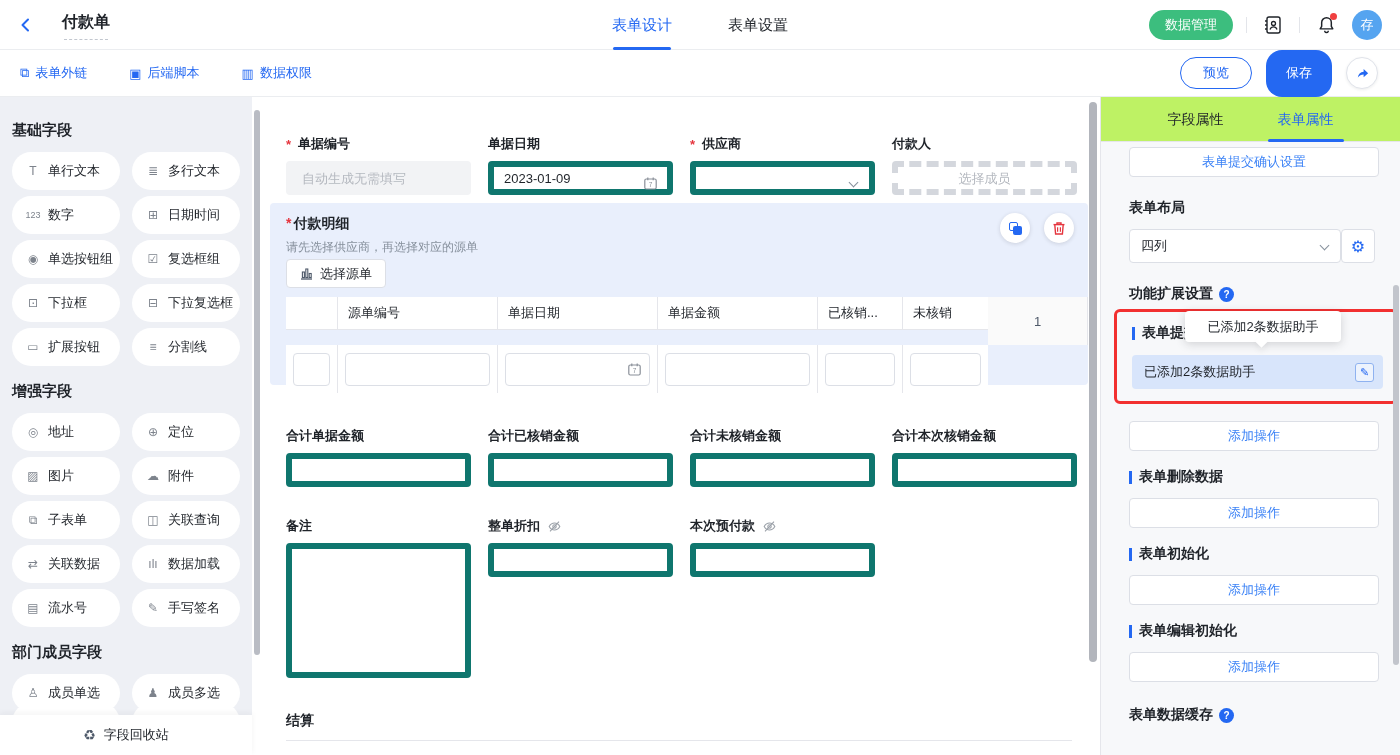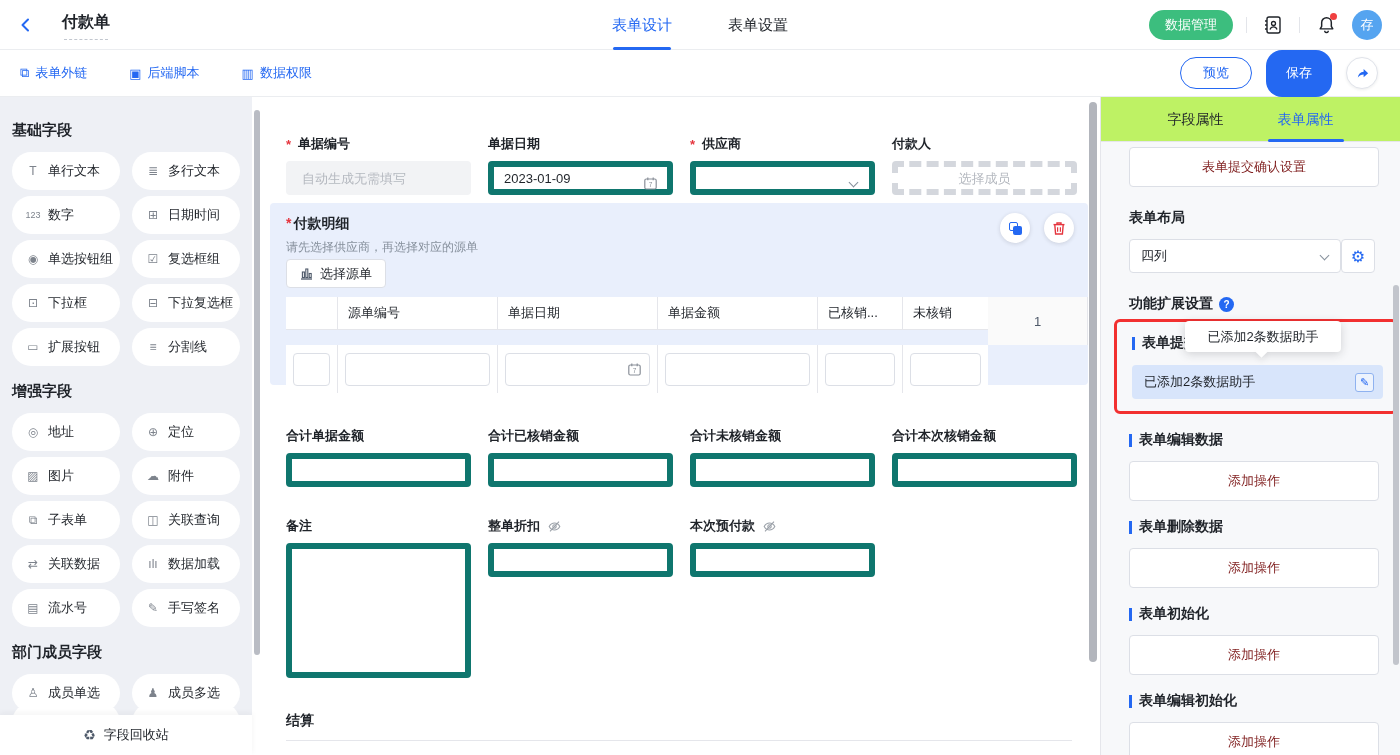--- a/index.html
+++ b/index.html
@@ -88,21 +88,21 @@
   .settle-line { position:absolute; left:24px; top:643px; width:786px; border-top:1px solid #e5e6eb; }
 
   
   .panel { position:absolute; right:0; top:97px; width:300px; bottom:0; background:#f7f8fa; border-left:1px solid #e5e6eb; overflow:hidden; }
   .panel-thumb { position:absolute; right:1px; top:188px; width:6px; height:380px; background:#c2c5cc; border-radius:3px; z-index:9; }
   .p-tabs { height:45px; display:flex; align-items:flex-start; justify-content:center; gap:54px; border-bottom:1px solid #e5e6eb; background:#bef264; }
   .p-tab { position:relative; height:45px; display:flex; align-items:center; font-size:14px; color:#1f2329; cursor:pointer; }
   .p-tab.active { color:#2468f2; }
   .p-tab.active::after { content:""; position:absolute; left:50%; transform:translateX(-50%); bottom:0; width:76px; height:3px; background:#2468f2; border-radius:2px; }
   .p-body { padding:5px 22px 0 28px; position:relative; }
-  .p-btn { width:250px; height:40px; background:#fff; border:1px solid #dcdfe6; border-radius:4px; font-size:13px; color:#7f1d1d; cursor:pointer; font-family:inherit; display:block; }
+  .p-btn { width:250px; height:30px; background:#fff; border:1px solid #dcdfe6; border-radius:4px; font-size:13px; color:#3b82f6; cursor:pointer; font-family:inherit; display:block; }
   .p-sec-title { font-size:14px; font-weight:bold; color:#1f2329; margin-top:22px; display:flex; align-items:center; gap:6px; }
   .help-ic { width:15px; height:15px; border-radius:50%; background:#2468f2; color:#fff; font-size:10px; font-weight:bold; display:inline-flex; align-items:center; justify-content:center; }
   .p-layout-row { margin-top:12px; display:flex; }
   .p-select { width:212px; height:34px; background:#fff; border:1px solid #dcdfe6; border-radius:4px; position:relative; display:flex; align-items:center; padding-left:11px; font-size:13px; color:#1f2329; cursor:pointer; }
   .gear-btn { width:34px; height:34px; background:#fff; border:1px solid #dcdfe6; border-radius:4px; display:flex; align-items:center; justify-content:center; color:#2468f2; font-size:16px; cursor:pointer; }
   .red-box { position:relative; margin:6px 0 0 -15px; width:284px; border:3px solid #f23030; border-radius:6px; padding:12px 12px 12px 15px; }
   .sub-label { display:flex; align-items:center; gap:7px; font-size:14px; font-weight:bold; color:#1f2329; white-space:nowrap; overflow:hidden; }
   .blue-bar { width:3px; height:13px; background:#2468f2; flex:none; }
   .tooltip { position:absolute; left:68px; top:-1px; width:156px; height:31px; background:#fff; border-radius:4px; box-shadow:0 2px 10px rgba(31,35,41,.18); display:flex; align-items:center; justify-content:center; font-size:13px; color:#1f2329; z-index:4; white-space:nowrap; }
   .tooltip::after { content:""; position:absolute; left:72px; bottom:-4px; width:9px; height:9px; background:#fff; transform:rotate(45deg); box-shadow:3px 3px 6px rgba(31,35,41,.06); }
@@ -499,24 +499,20 @@
           <span>表单提交数据</span>
         </div>
         <div class="tooltip">已添加2条数据助手</div>
         <div class="assist-row">
           <span>已添加2条数据助手</span>
           <span class="edit-ic">✎</span>
         </div>
       </div>
 
       <div class="p-group">
-        <div class="sub-label">
-            <span class="blue-bar"></span>
-            <span>表单编辑数据</span>
-          </div>
         <button class="p-btn">添加操作</button>
       </div>
       <div class="p-group">
         <div class="sub-label">
             <span class="blue-bar"></span>
             <span>表单删除数据</span>
           </div>
         <button class="p-btn">添加操作</button>
       </div>
       <div class="p-group">

